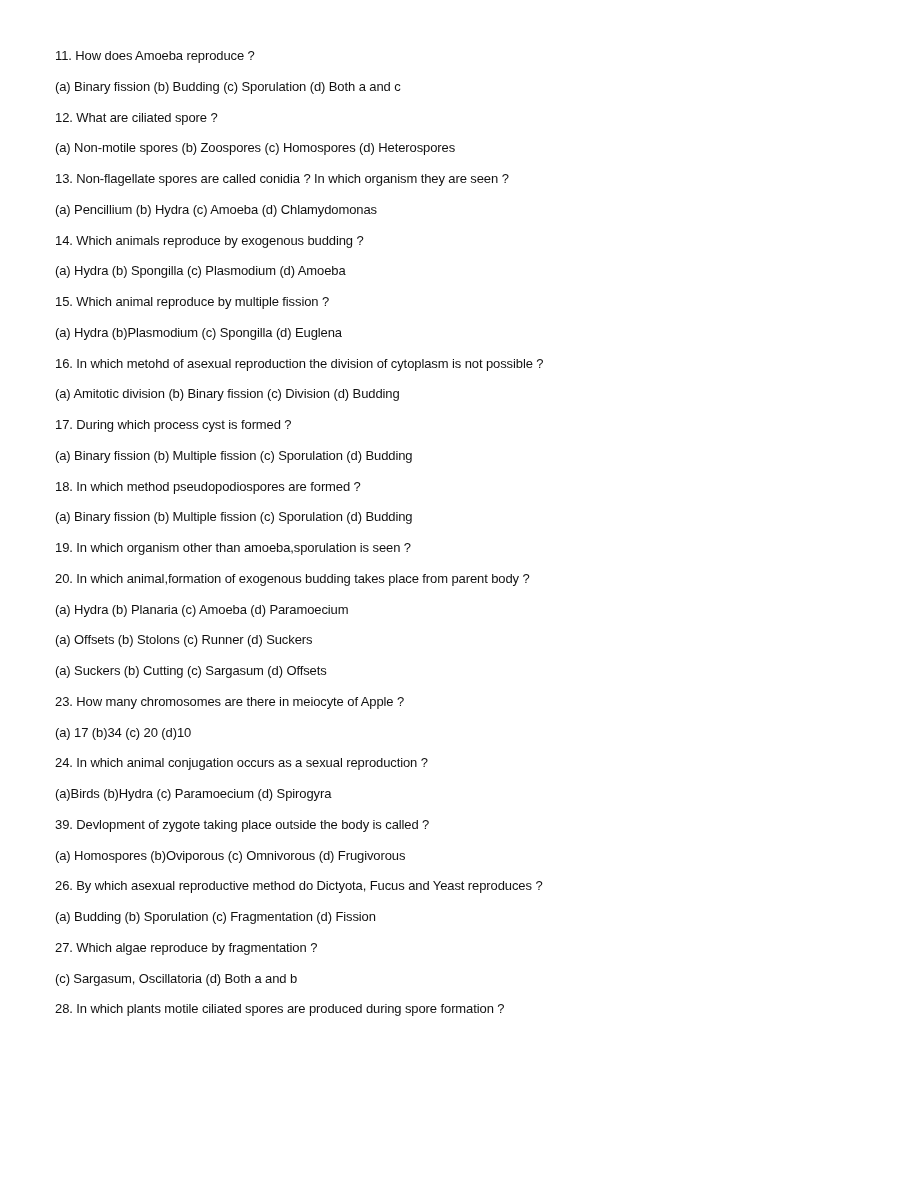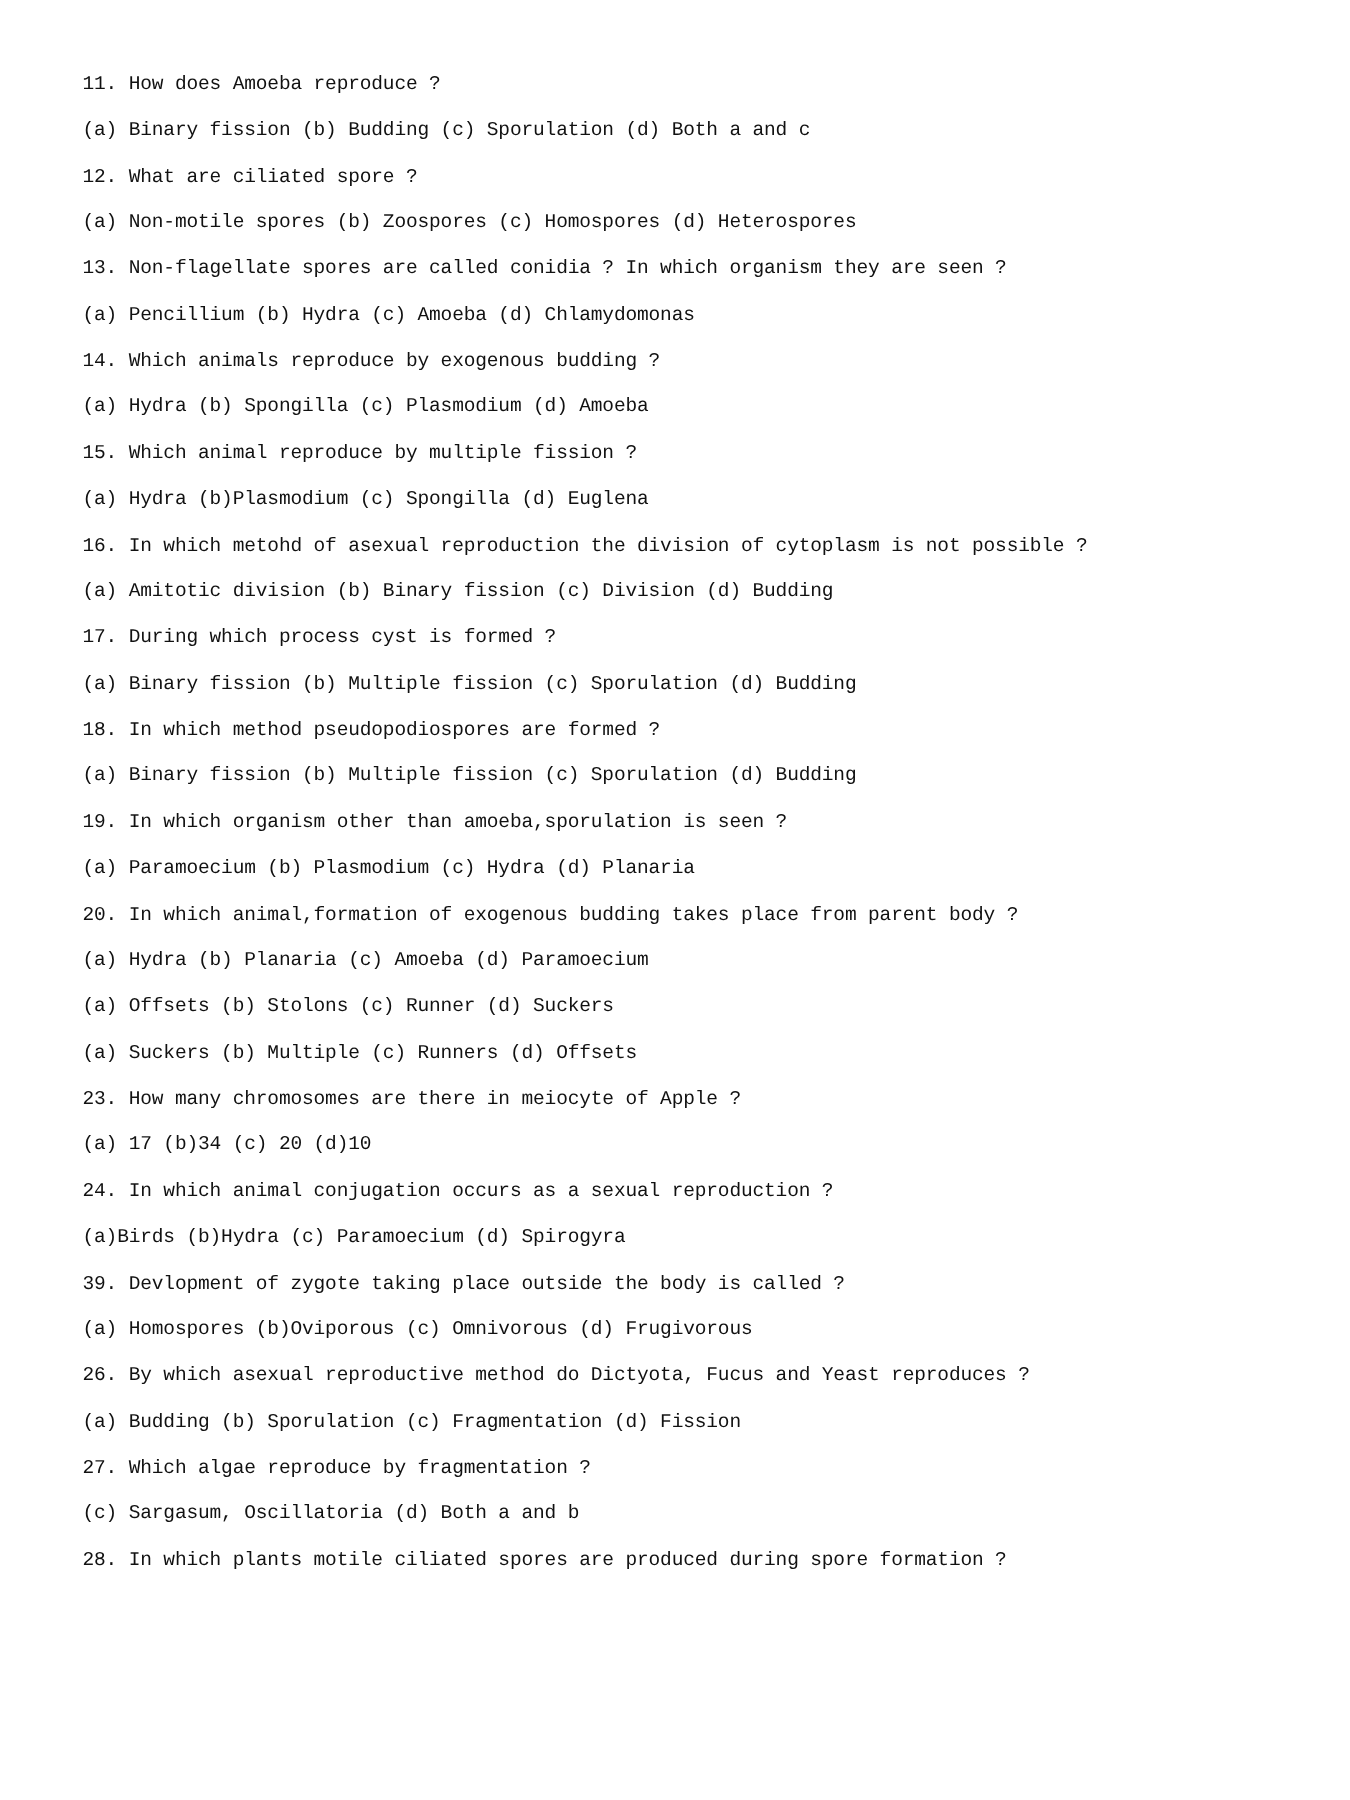--- a/index.html
+++ b/index.html
@@ -11,21 +11,21 @@
       width: 900px;
       height: 1200px;
       position: relative;
       overflow: hidden;
     }
     .page {
       position: absolute;
       left: 55px;
       top: 47px;
       width: 820px;
-      font-family: Liberation Mono, monospace;
+      font-family: Liberation Sans, sans-serif;
       font-size: 13px;
       color: #111111;
     }
     .line {
       height: 30.75px;
       line-height: 18px;
       white-space: nowrap;
       letter-spacing: -0.1px;
     }
   </style>
@@ -43,25 +43,24 @@
   <div class="line">(a) Hydra (b) Spongilla (c) Plasmodium (d) Amoeba</div>
   <div class="line">15. Which animal reproduce by multiple fission ?</div>
   <div class="line">(a) Hydra (b)Plasmodium (c) Spongilla (d) Euglena</div>
   <div class="line">16. In which metohd of asexual reproduction the division of cytoplasm is not possible ?</div>
   <div class="line">(a) Amitotic division (b) Binary fission (c) Division (d) Budding</div>
   <div class="line">17. During which process cyst is formed ?</div>
   <div class="line">(a) Binary fission (b) Multiple fission (c) Sporulation (d) Budding</div>
   <div class="line">18. In which method pseudopodiospores are formed ?</div>
   <div class="line">(a) Binary fission (b) Multiple fission (c) Sporulation (d) Budding</div>
   <div class="line">19. In which organism other than amoeba,sporulation is seen ?</div>
-  <div class="line">(a) Paramoecium (b) Plasmodium (c) Hydra (d) Planaria</div>
   <div class="line">20. In which animal,formation of exogenous budding takes place from parent body ?</div>
   <div class="line">(a) Hydra (b) Planaria (c) Amoeba (d) Paramoecium</div>
   <div class="line">(a) Offsets (b) Stolons (c) Runner (d) Suckers</div>
-  <div class="line">(a) Suckers (b) Multiple (c) Runners (d) Offsets</div>
+  <div class="line">(a) Suckers (b) Cutting (c) Sargasum (d) Offsets</div>
   <div class="line">23. How many chromosomes are there in meiocyte of Apple ?</div>
   <div class="line">(a) 17 (b)34 (c) 20 (d)10</div>
   <div class="line">24. In which animal conjugation occurs as a sexual reproduction ?</div>
   <div class="line">(a)Birds (b)Hydra (c) Paramoecium (d) Spirogyra</div>
   <div class="line">39. Devlopment of zygote taking place outside the body is called ?</div>
   <div class="line">(a) Homospores (b)Oviporous (c) Omnivorous (d) Frugivorous</div>
   <div class="line">26. By which asexual reproductive method do Dictyota, Fucus and Yeast reproduces ?</div>
   <div class="line">(a) Budding (b) Sporulation (c) Fragmentation (d) Fission</div>
   <div class="line">27. Which algae reproduce by fragmentation ?</div>
   <div class="line">(c) Sargasum, Oscillatoria (d) Both a and b</div>

